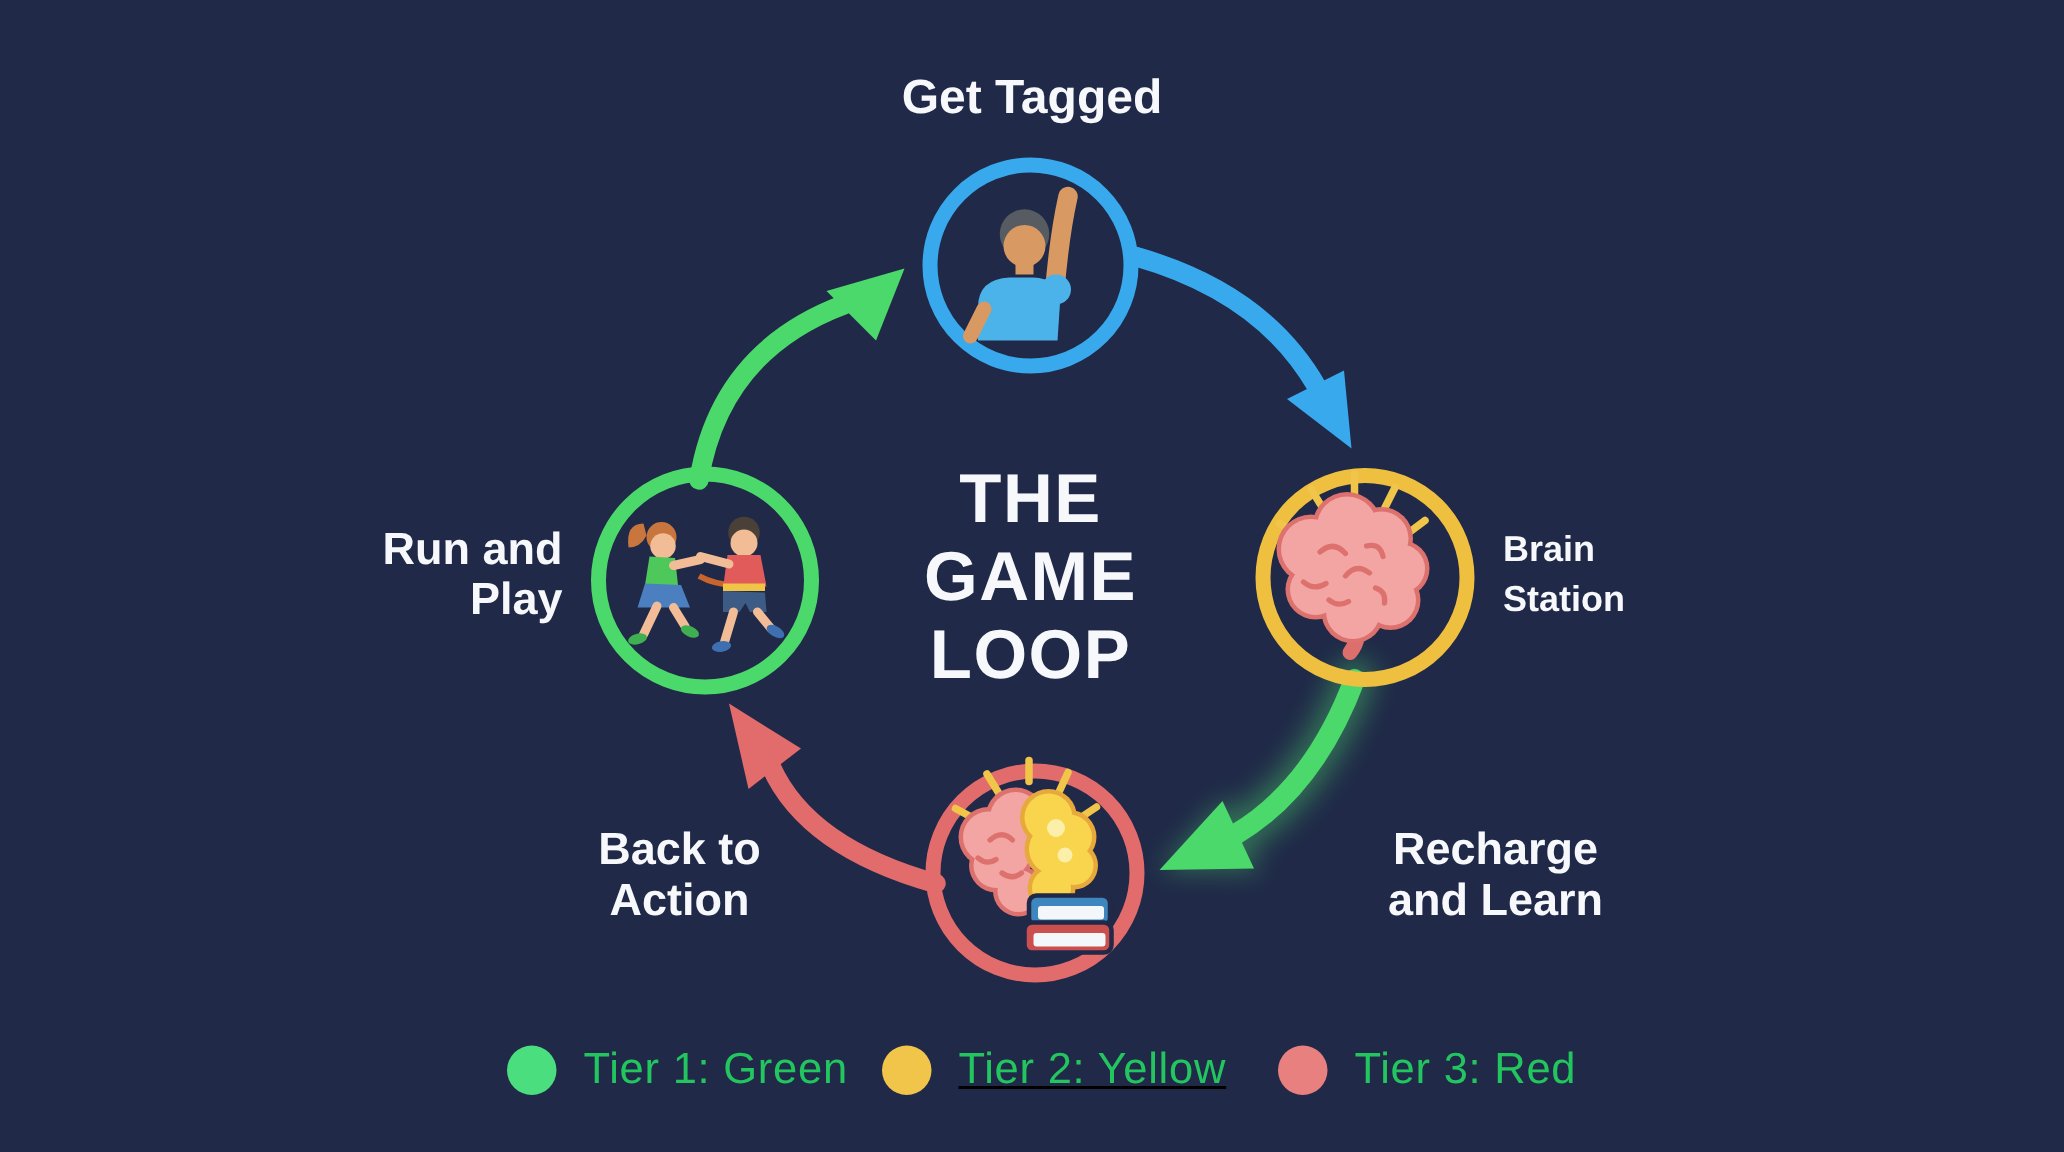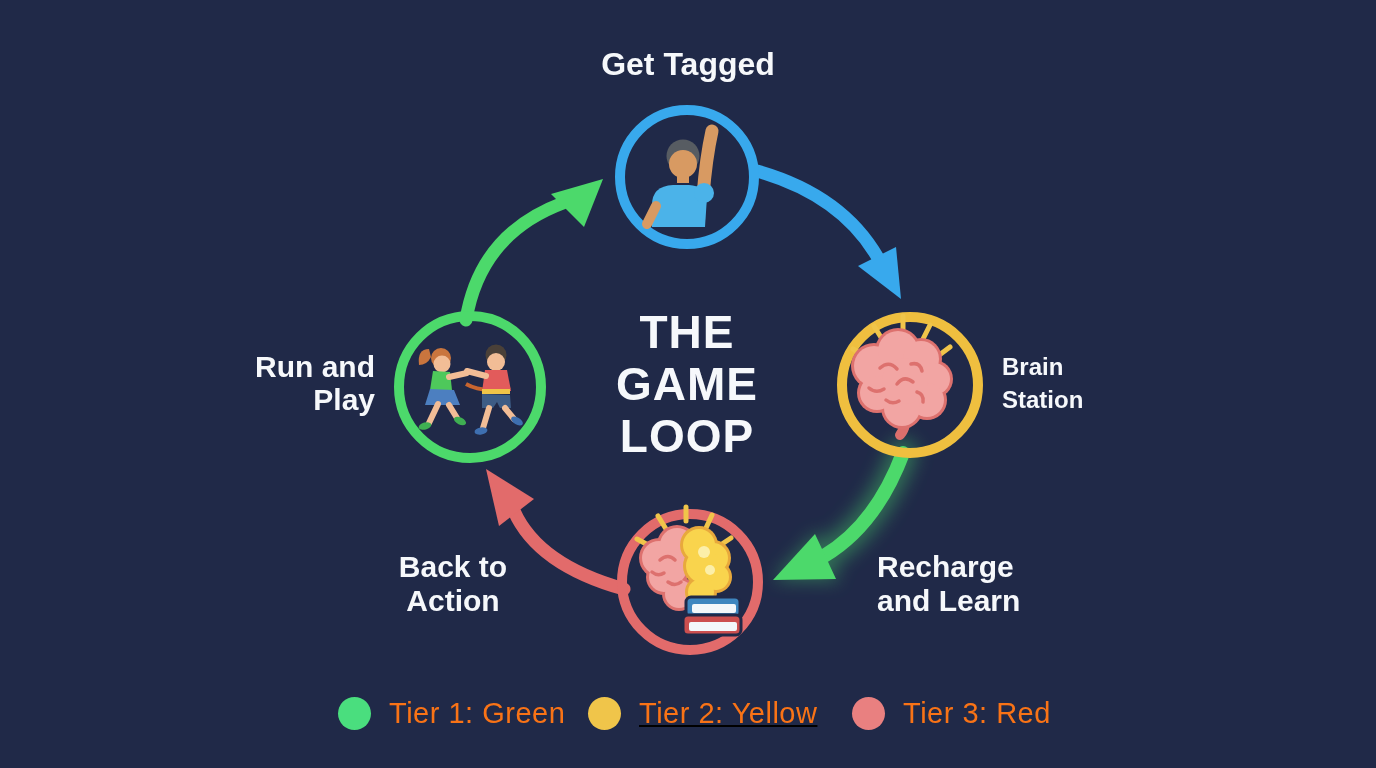--- a/index.html
+++ b/index.html
@@ -5,26 +5,26 @@
   html,body{margin:0;padding:0;background:#202948;}
   .stage{position:relative;width:1376px;height:768px;overflow:hidden;
          font-family:"Liberation Sans",sans-serif;}
   .label{position:absolute;color:#F6F8FB;font-weight:bold;white-space:pre-line;}
   .title{left:546px;top:306px;width:282px;text-align:center;
          font-size:46px;line-height:52px;letter-spacing:1px;}
   .lbl-top{left:538px;top:46px;width:300px;text-align:center;font-size:32px;}
   .lbl-right{left:1002px;top:350px;width:230px;text-align:left;font-size:24px;line-height:33px;}
   .lbl-left{left:163px;top:350px;width:212px;text-align:right;font-size:30px;line-height:33px;}
   .lbl-backaction{left:333px;top:550px;width:240px;text-align:center;font-size:30px;line-height:34px;}
-  .lbl-recharge{left:877px;top:550px;width:240px;font-size:30px;line-height:34px;}
+  .lbl-recharge{left:877px;top:550px;width:240px;text-align:center;font-size:30px;line-height:34px;}
   .layer{position:absolute;left:0;top:0;}
   .legend{position:absolute;left:0;top:694px;width:1376px;height:40px;}
   .legend-item{position:absolute;display:flex;align-items:center;gap:18px;height:38px;}
   .legend-item .dot{width:33px;height:33px;border-radius:50%;flex:none;}
-  .legend-item .txt{color:#f97316;font-size:29px;font-weight:400;letter-spacing:.5px;white-space:nowrap;}
+  .legend-item .txt{color:#22c55e;font-size:29px;font-weight:400;letter-spacing:.5px;white-space:nowrap;}
   .li-1{left:338px;} .li-2{left:588px;text-decoration:underline;} .li-3{left:852px;}
 </style>
 </head>
 <body>
 
 <div class="stage" style="background-color: rgb(32, 41, 72);">
 
   <svg class="layer" width="1376" height="768" viewBox="0 0 1376 768">
     <defs>
       <filter id="softblur" x="-60%" y="-60%" width="220%" height="220%">

